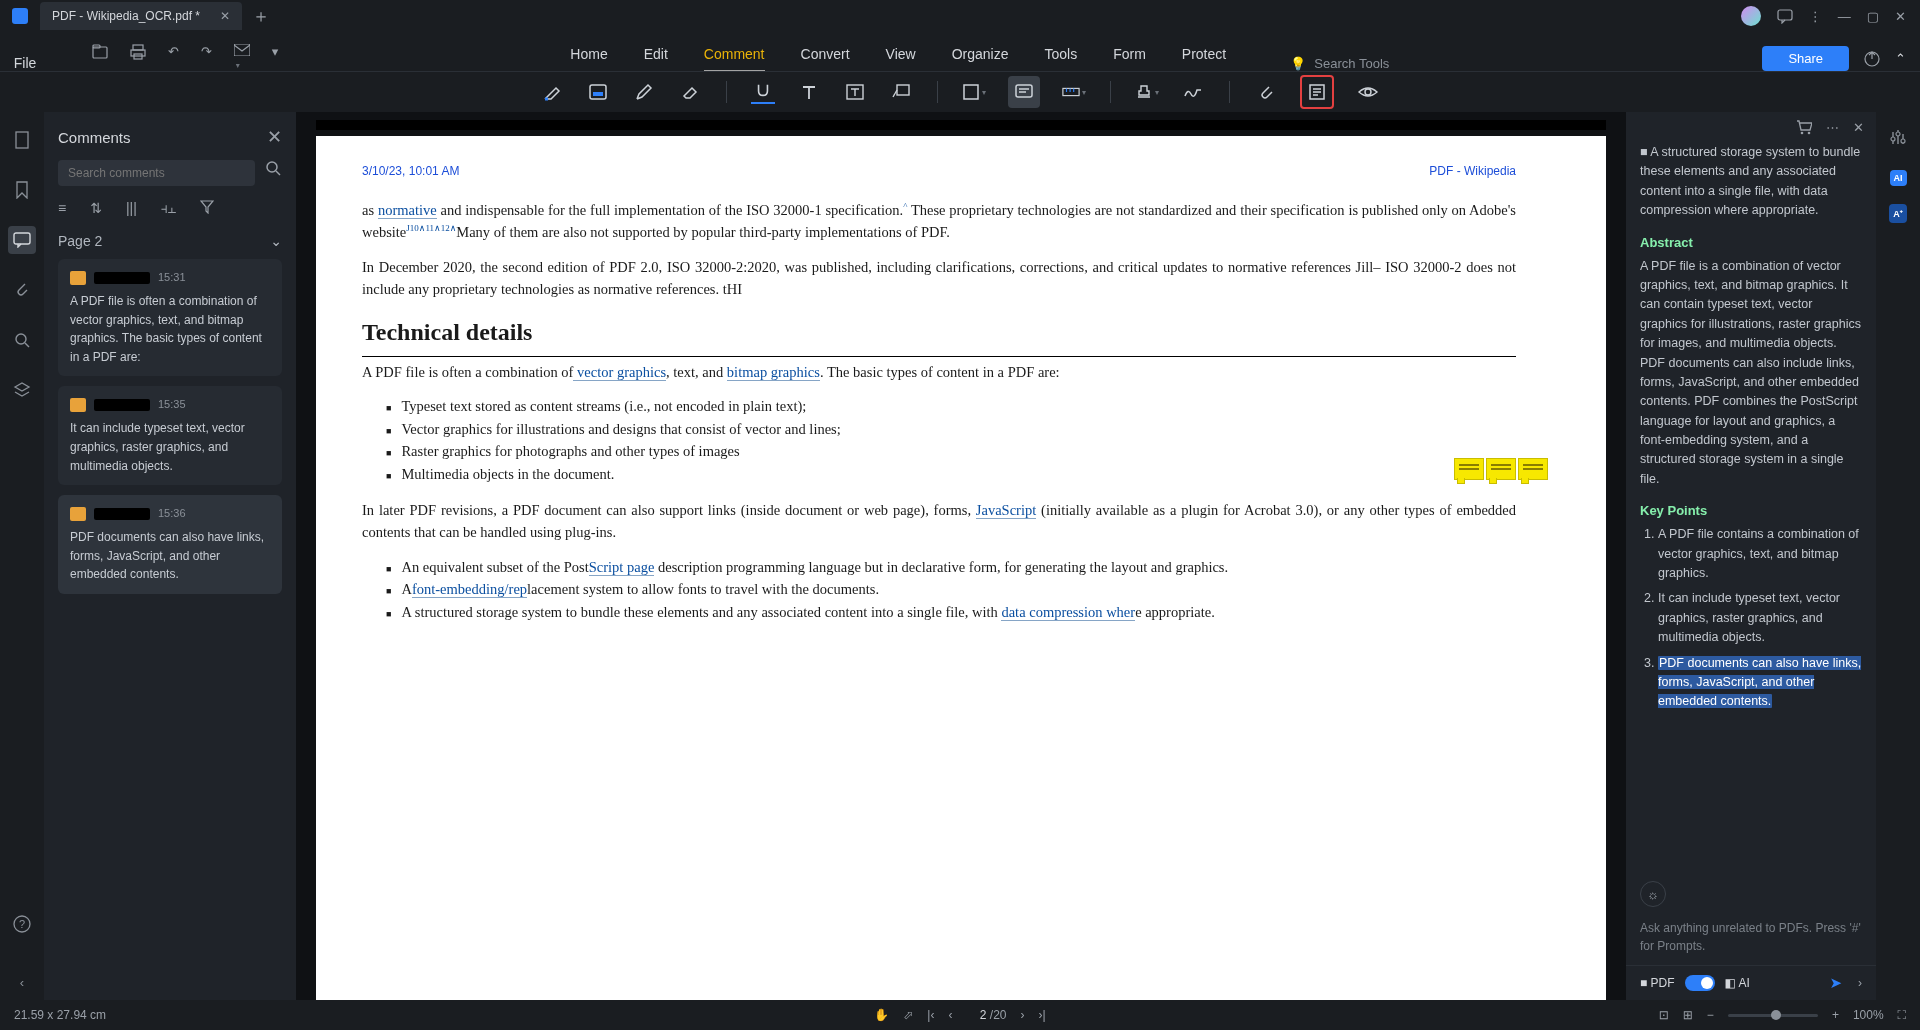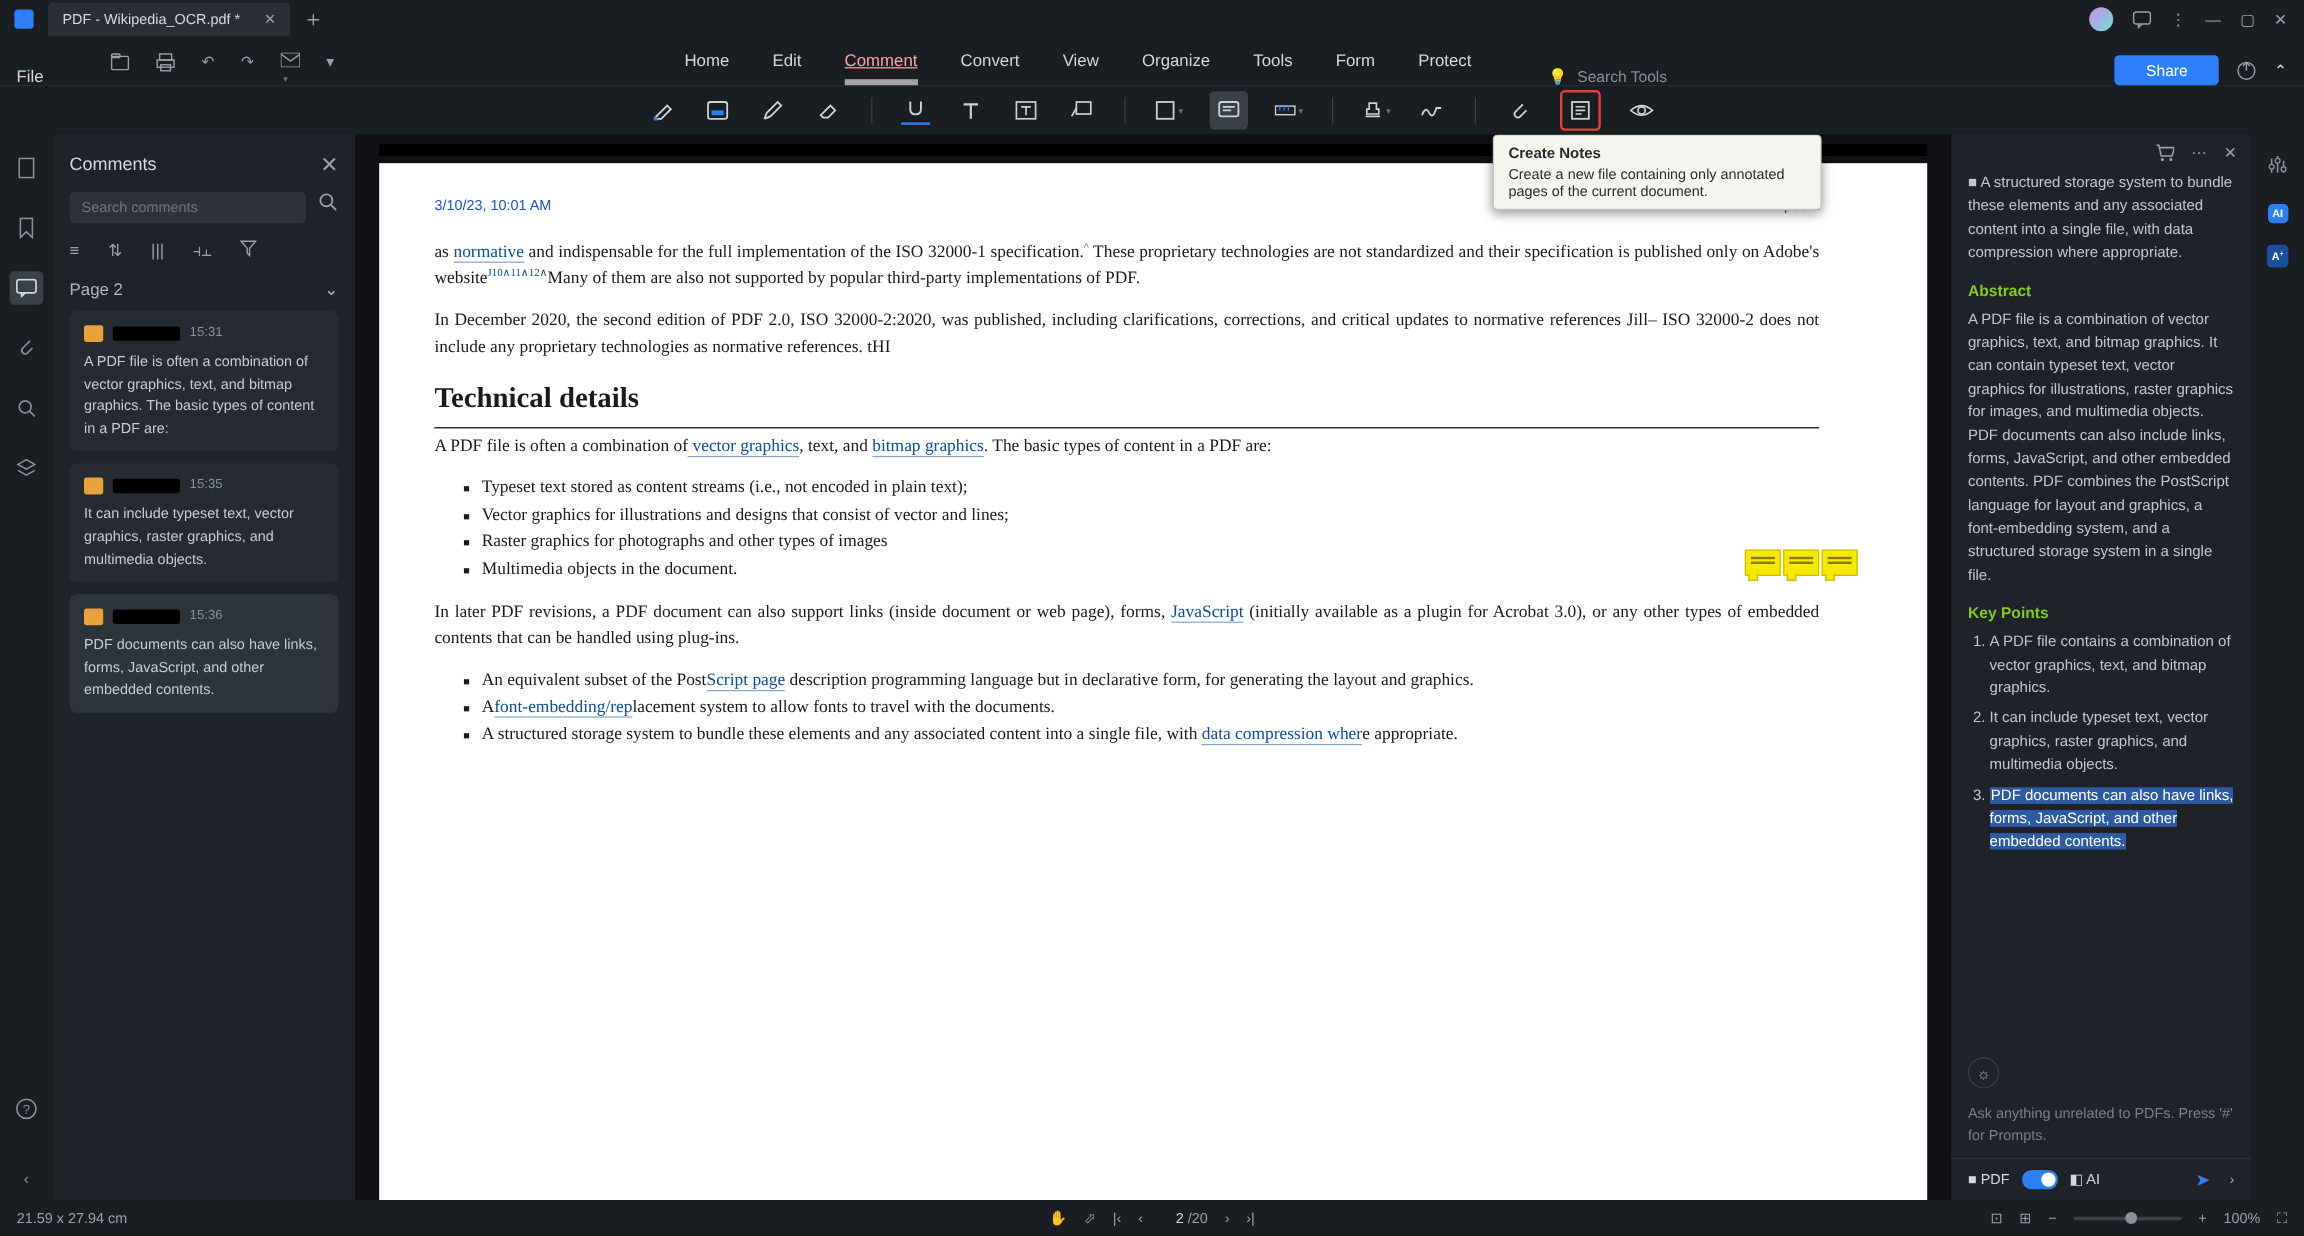--- a/index.html
+++ b/index.html
@@ -11,21 +11,21 @@
 .tab-close { color: #9aa0a8; cursor: pointer; }
 .new-tab { margin-left: 10px; color: #9aa0a8; font-size: 18px; cursor: pointer; }
 .win-controls { margin-left: auto; display: flex; align-items: center; gap: 16px; padding-right: 14px; color: #9aa0a8; }
 .avatar { width: 20px; height: 20px; border-radius: 50%; background: linear-gradient(135deg,#d18bf0,#6de0d0); }
 .menubar { height: 40px; background: #1a1d21; display: flex; align-items: flex-end; border-bottom: 1px solid #2a2f36; gap: 24px; }
 .file-menu { width: 50px; text-align: center; font-size: 14px; cursor: pointer; }
 .qa-icons { display: flex; gap: 22px; padding: 0 18px; color: #9aa0a8; }
 .qa-icons span { cursor: pointer; }
 .menu-tabs { margin-left: 250px; display: flex; gap: 36px; font-size: 14px; }
 .menu-tab { cursor: pointer; padding: 8px 0; }
-.menu-tab.active { color: #fca5a5; border-bottom: 5px solid #a3a3a3; text-decoration: underline; }
+.menu-tab.active { color: #eab308; border-bottom: 1px solid #a3a3a3; }
 .search-tools { margin-left: 40px; display: flex; align-items: center; gap: 8px; color: #8a9098; font-size: 13px; }
 .menu-right { margin-left: auto; display: flex; align-items: center; gap: 14px; padding-right: 14px; }
 .share-btn { background: #2d7ff9; color: white; padding: 5px 26px; border-radius: 4px; font-size: 13px; cursor: pointer; }
 .ribbon { height: 40px; background: #1a1d21; display: flex; align-items: center; justify-content: center; gap: 24px; color: #cdd2d8; }
 .ribbon-group { display: flex; gap: 22px; align-items: center; }
 .ribbon-sep { width: 1px; height: 22px; background: #3a4048; }
 .ribbon-icon { cursor: pointer; display: flex; align-items: center; justify-content: center; width: 24px; height: 24px; }
 .ribbon-icon.active { background: #3a4048; border-radius: 4px; padding: 4px; width: 32px; height: 32px; }
 .ribbon-icon.hilite { border: 2px solid #e34040; border-radius: 4px; padding: 4px; width: 34px; height: 34px; }
 .dd::after { content: "▾"; font-size: 8px; margin-left: 2px; color: #6a7078; }
@@ -68,21 +68,21 @@
 .tooltip { position: absolute; top: 0; right: 108px; background: #f5f5f0; color: #2a2a2a; border: 1px solid #c5c5c0; border-radius: 4px; padding: 8px 12px; width: 274px; font-size: 12px; box-shadow: 0 3px 10px rgba(0,0,0,.4); z-index: 20; }
 .tooltip-title { font-weight: 600; margin-bottom: 3px; font-size: 12.5px;}
 .right-rail { width: 44px; background: #1a1d21; display: flex; flex-direction: column; align-items: center; gap: 18px; padding-top: 12px; color: #8a9098; }
 .right-rail .sidebar-icon { cursor: pointer; }
 .ai-badge { background: #2d7ff9; color:#fff; font-size: 9px; font-weight: bold; padding: 3px 4px; border-radius: 4px; cursor: pointer; }
 .ai-panel { width: 250px; background: #1f2329; display: flex; flex-direction: column; }
 .ai-header { display: flex; justify-content: flex-end; gap: 14px; padding: 8px 12px; color: #9aa0a8; }
 .ai-header span { cursor: pointer; }
 .ai-body { flex: 1; overflow-y: auto; padding: 0 14px 10px; font-size: 12.5px; line-height: 1.55; color: #c2c7ce; }
 .ai-block { margin-bottom: 12px; }
-.ai-block strong { color: #84cc16; display: block; margin-bottom: 4px; font-size: 13px; }
+.ai-block strong { color: #86efac; display: block; margin-bottom: 4px; font-size: 13px; }
 .ai-body ol { margin-left: 18px; }
 .ai-body ol li { margin-bottom: 6px; }
 .hl-text { background: #2d5aa0; color: #fff; border-radius: 1px; padding: 0 1px; }
 .bulb { width: 26px; height: 26px; border: 1px solid #3a4048; border-radius: 50%; display: flex; align-items: center; justify-content: center; margin: 8px 14px; cursor: pointer; color:#9aa0a8;}
 .ai-input { margin: 4px 14px 10px; color: #7a8088; font-size: 12px; line-height: 1.5; }
 .ai-footer { display: flex; align-items: center; gap: 10px; padding: 8px 14px; font-size: 12px; border-top: 1px solid #2a2f36; }
 .toggle { width: 30px; height: 16px; background: #2d7ff9; border-radius: 8px; position: relative; cursor: pointer; }
 .toggle::after { content: ""; position: absolute; right: 2px; top: 2px; width: 12px; height: 12px; background: #fff; border-radius: 50%; }
 .send-icon { margin-left: auto; color: #2d7ff9; cursor: pointer; font-size: 15px; }
 .ai-expand { margin-left: 6px; color: #9aa0a8; cursor: pointer; }
@@ -374,24 +374,20 @@
           <div class="note-icon"></div>
           <div class="meta-author"></div>
           <span class="meta-time">15:36</span>
         </div>
       <div class="comment-text">PDF documents can also have links, forms, JavaScript, and other embedded contents.</div>
     </div>
   </div>
 
   <div class="doc-area">
     <div class="doc-topstrip"></div>
-    <div class="tooltip">
-      <div class="tooltip-title">Create Notes</div>
-      <div>Create a new file containing only annotated pages of the current document.</div>
-    </div>
     <div class="page">
       <div class="page-header">
         <span>3/10/23, 10:01 AM</span>
         <span>PDF - Wikipedia</span>
       </div>
       <p><span>as </span><span class="bluelink">normative</span><span> and indispensable for the full implementation of the ISO 32000-1 specification.</span><span class="super">^</span><span> These proprietary technologies are not standardized and their specification is published only on Adobe's website</span><span class="super">J10∧11∧12∧</span><span>Many of them are also not supported by popular third-party implementations of PDF.</span></p>
       <p>In December 2020, the second edition of PDF 2.0, ISO 32000-2:2020, was published, including clarifications, corrections, and critical updates to normative references Jill– ISO 32000-2 does not include any proprietary technologies as normative references. tHI</p>
       <h2>Technical details</h2>
       <p><span>A PDF file is often a combination of</span><span class="bluelink"> vector graphics</span><span>, text, and </span><span class="bluelink">bitmap graphics</span><span>. The basic types of content in a PDF are:</span></p>
       <ul>

